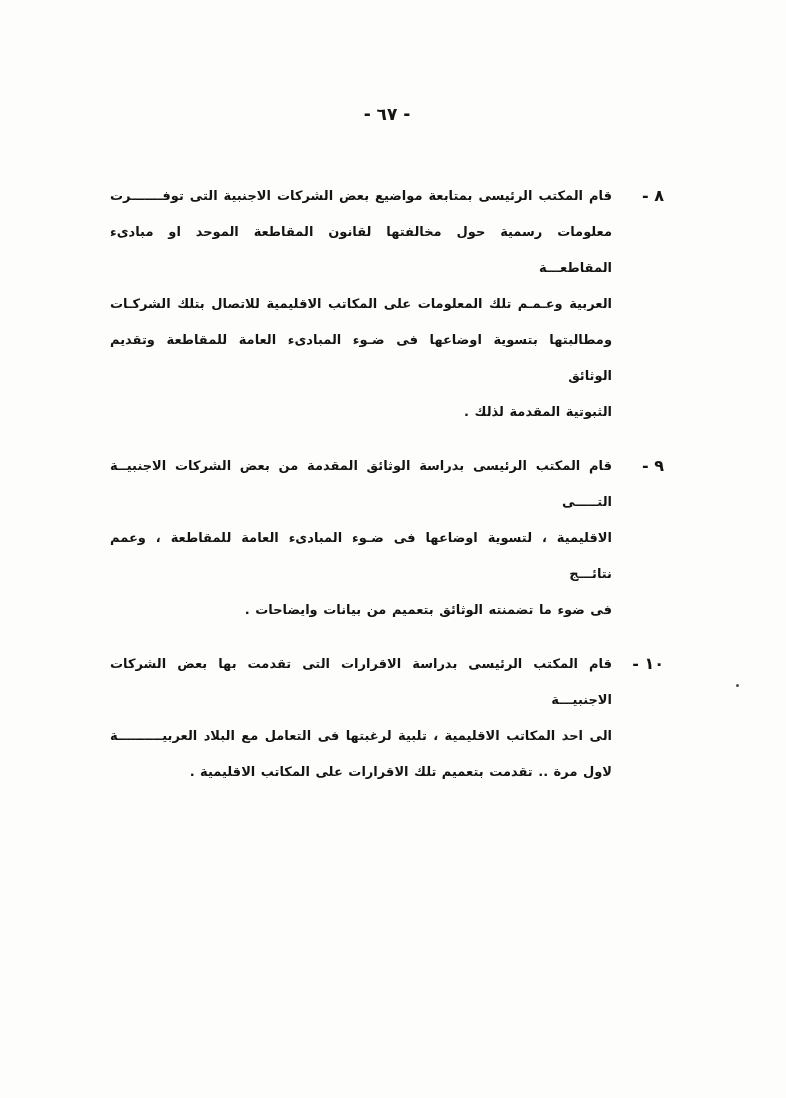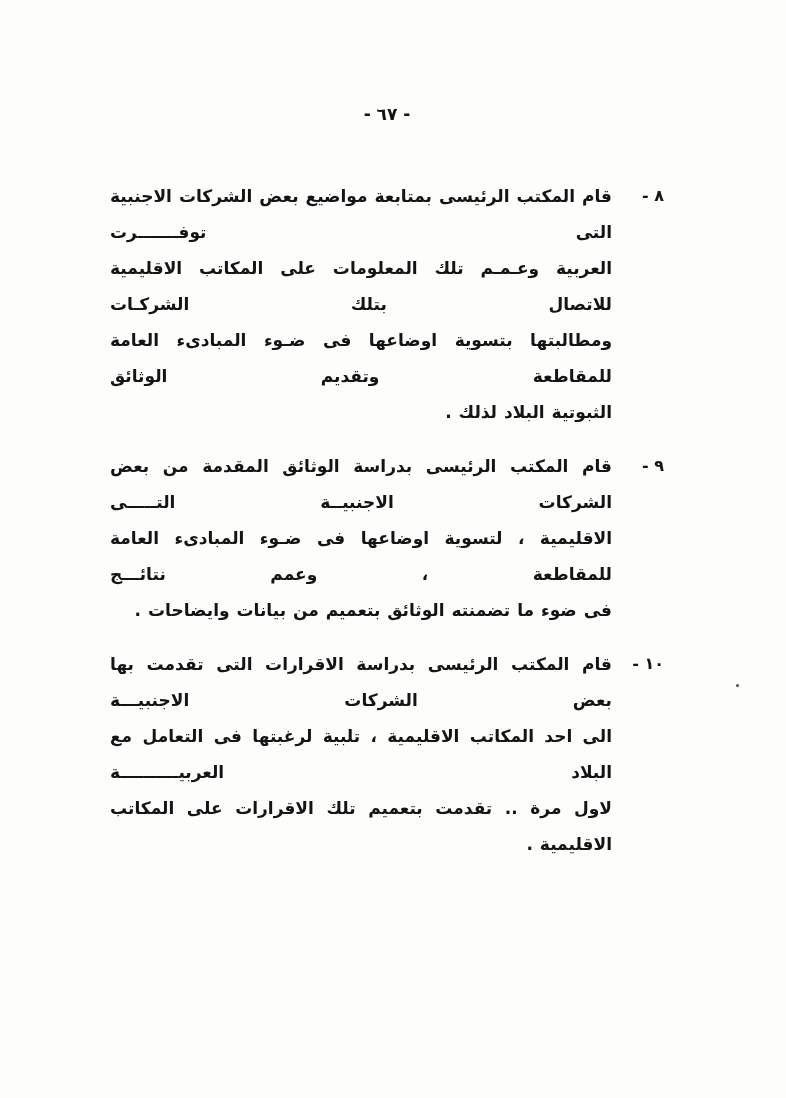--- a/index.html
+++ b/index.html
@@ -38,21 +38,21 @@
     font-size: 16px;
     font-weight: bold;
     line-height: 36px;
     white-space: nowrap;
   }
   .lines {
     flex: 1;
     min-width: 0;
   }
   .line {
-    font-size: 17px;
+    font-size: 13px;
     font-weight: bold;
     line-height: 36px;
     text-align: justify;
     text-align-last: justify;
     word-spacing: 1px;
   }
   .line:last-child {
     text-align-last: right;
   }
   .scan-artifact {
@@ -69,23 +69,24 @@
 <body>
 
 <div class="page">
 
   <div class="page-number">- ٦٧ -</div>
 
   <div class="paragraph">
     <div class="marker">٨ -</div>
     <div class="lines">
       <div class="line">قام المكتب الرئيسى بمتابعة  مواضيع بعض الشركات الاجنبية التى توفـــــــرت</div>
+      <div class="line">معلومات رسمية حول مخالفتها لقانون المقاطعة الموحد او مبادىء المقاطعـــة</div>
       <div class="line">العربية وعـمـم  تلك المعلومات على المكاتب الاقليمية للاتصال بتلك الشركـات</div>
       <div class="line">ومطالبتها بتسوية اوضاعها فى ضـوء  المبادىء  العامة للمقاطعة وتقديم الوثائق</div>
-      <div class="line">الثبوتية البلاد لذلك .</div>
+      <div class="line">الثبوتية المقدمة لذلك .</div>
     </div>
   </div>
 
   <div class="paragraph">
     <div class="marker">٩ -</div>
     <div class="lines">
       <div class="line">قام المكتب الرئيسى بدراسة الوثائق المقدمة من بعض الشركات الاجنبيــة التـــــى</div>
       <div class="line">الاقليمية ، لتسوية اوضاعها فى ضـوء  المبادىء  العامة للمقاطعة ، وعمم نتائـــج</div>
       <div class="line">فى ضوء  ما  تضمنته الوثائق بتعميم من بيانات وايضاحات .</div>
     </div>

